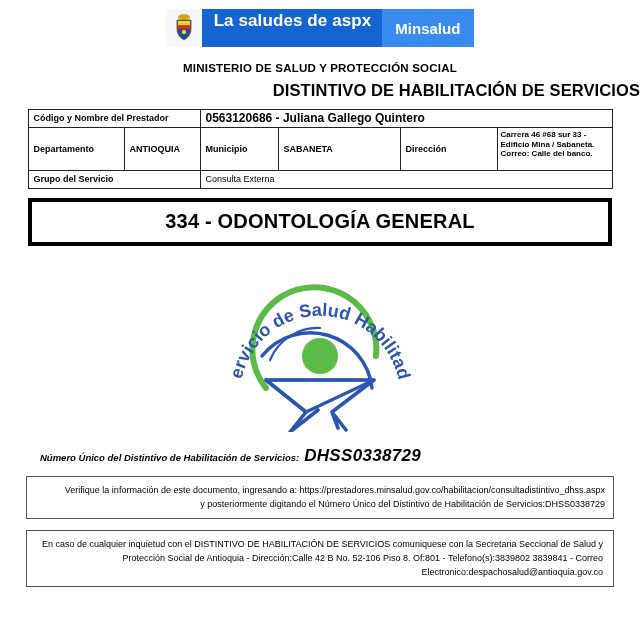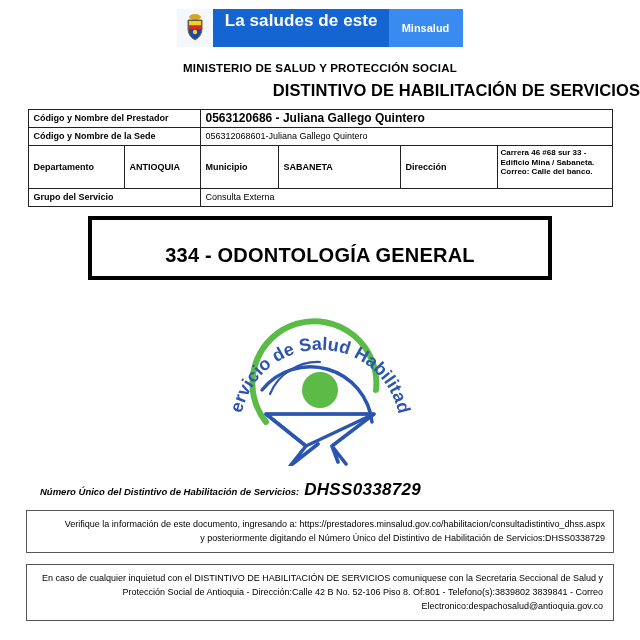--- a/index.html
+++ b/index.html
@@ -42,21 +42,21 @@
     line-height: 12.5px;
     padding: 6px 11px 6px 12px;
     display: flex;
     flex-direction: row;
     justify-content: center;
     letter-spacing: .1px;
   }
   .logo-band-b {
     background: #3a8bf0;
     color: #ffffff;
-    font-size: 11px;
+    font-size: 15px;
     font-weight: bold;
     display: flex;
     align-items: center;
     padding: 0 14px 0 13px;
   }
 
   
   .title-min {
     text-align: center;
     font-size: 11.5px;
@@ -94,28 +94,28 @@
     font-size: 8px;
     font-weight: bold;
     line-height: 9.5px;
     padding: 2px 3px;
     vertical-align: top;
   }
   .row-tall td { height: 36px; }
 
   
   .service-banner {
-    width: 464px;
+    width: 584px;
     margin: 9px auto 0 auto;
     border: 4px solid #000;
     box-sizing: border-box;
     text-align: center;
     font-size: 20px;
     font-weight: bold;
-    padding: 24px 0 9px 0;
+    padding: 8px 0 9px 0;
     letter-spacing: .2px;
   }
 
   
   .seal-wrap {
     display: flex;
     justify-content: center;
     margin-top: 14px;
   }
 
@@ -162,21 +162,21 @@
         <ellipse cx="11" cy="4" rx="6" ry="3" fill="#d9a520"></ellipse>
         <path d="M4 7 h14 v9 q0 7 -7 11 q-7 -4 -7 -11 z" fill="#1a49a5" stroke="#8b6a14" stroke-width="1"></path>
         <rect x="5" y="8" width="12" height="4.5" fill="#f5d020"></rect>
         <rect x="5" y="12.5" width="12" height="4" fill="#d42a2a"></rect>
         <path d="M5 16.5 h12 q0 6 -6 9.5 q-6 -3.5 -6 -9.5 z" fill="#1a49a5"></path>
         <circle cx="11" cy="19" r="2.2" fill="#f5d020"></circle>
       </svg>
     </div>
     <div class="logo-band-a">
       <span>La salud</span>
-      <span>es de este</span>
+      <span>es de aspx</span>
     </div>
     <div class="logo-band-b">Minsalud</div>
   </div>
 </div>
 
 <div class="title-min">MINISTERIO DE SALUD Y PROTECCIÓN SOCIAL</div>
 <div class="title-dist">DISTINTIVO DE HABILITACIÓN DE SERVICIOS</div>
 
 <table class="tbl">
   <colgroup>
@@ -184,24 +184,20 @@
       <col style="width:76px">
       <col style="width:78px">
     <col style="width:122px">
       <col style="width:97px">
       <col style="width:115px">
   </colgroup>
   <tbody>
     <tr>
       <td class="lbl" colspan="2">Código y Nombre del Prestador</td>
       <td class="val-big" colspan="4">0563120686 - Juliana Gallego Quintero</td>
-    </tr>
-    <tr>
-      <td class="lbl" colspan="2">Código y Nombre de la Sede</td>
-      <td class="val-plain" colspan="4">056312068601-Juliana Gallego Quintero</td>
     </tr>
     <tr class="row-tall">
       <td class="lbl">Departamento</td>
       <td class="lbl">ANTIOQUIA</td>
       <td class="lbl">Municipio</td>
       <td class="lbl">SABANETA</td>
       <td class="lbl">Dirección</td>
       <td class="addr">
         <div>Carrera 46 #68 sur 33 -</div>
         <div>Edificio Mina / Sabaneta.</div>

